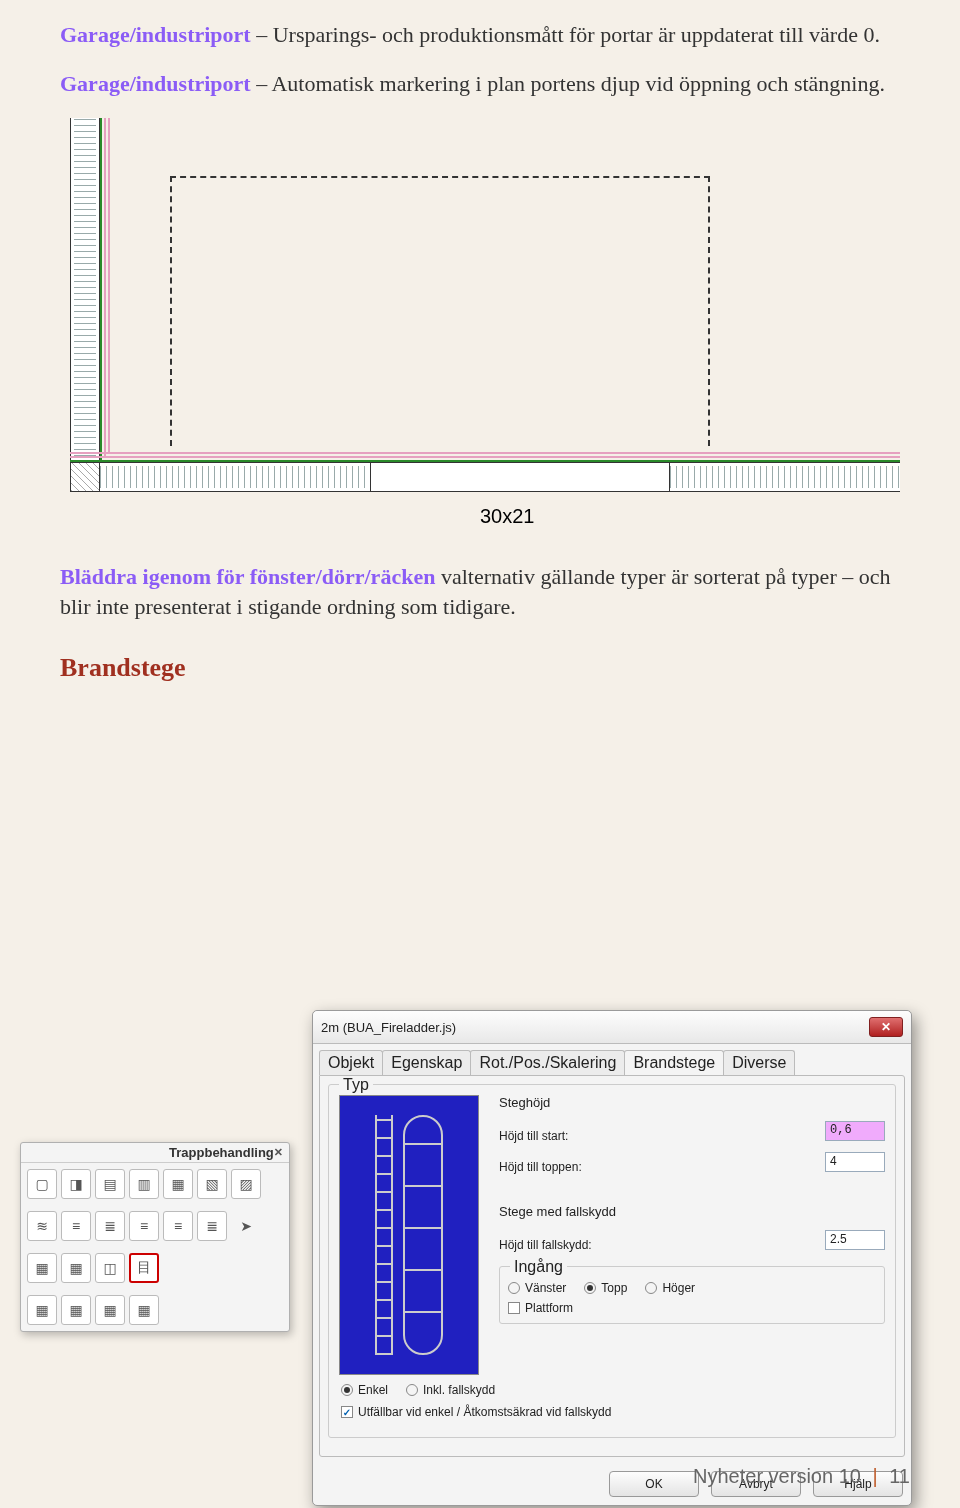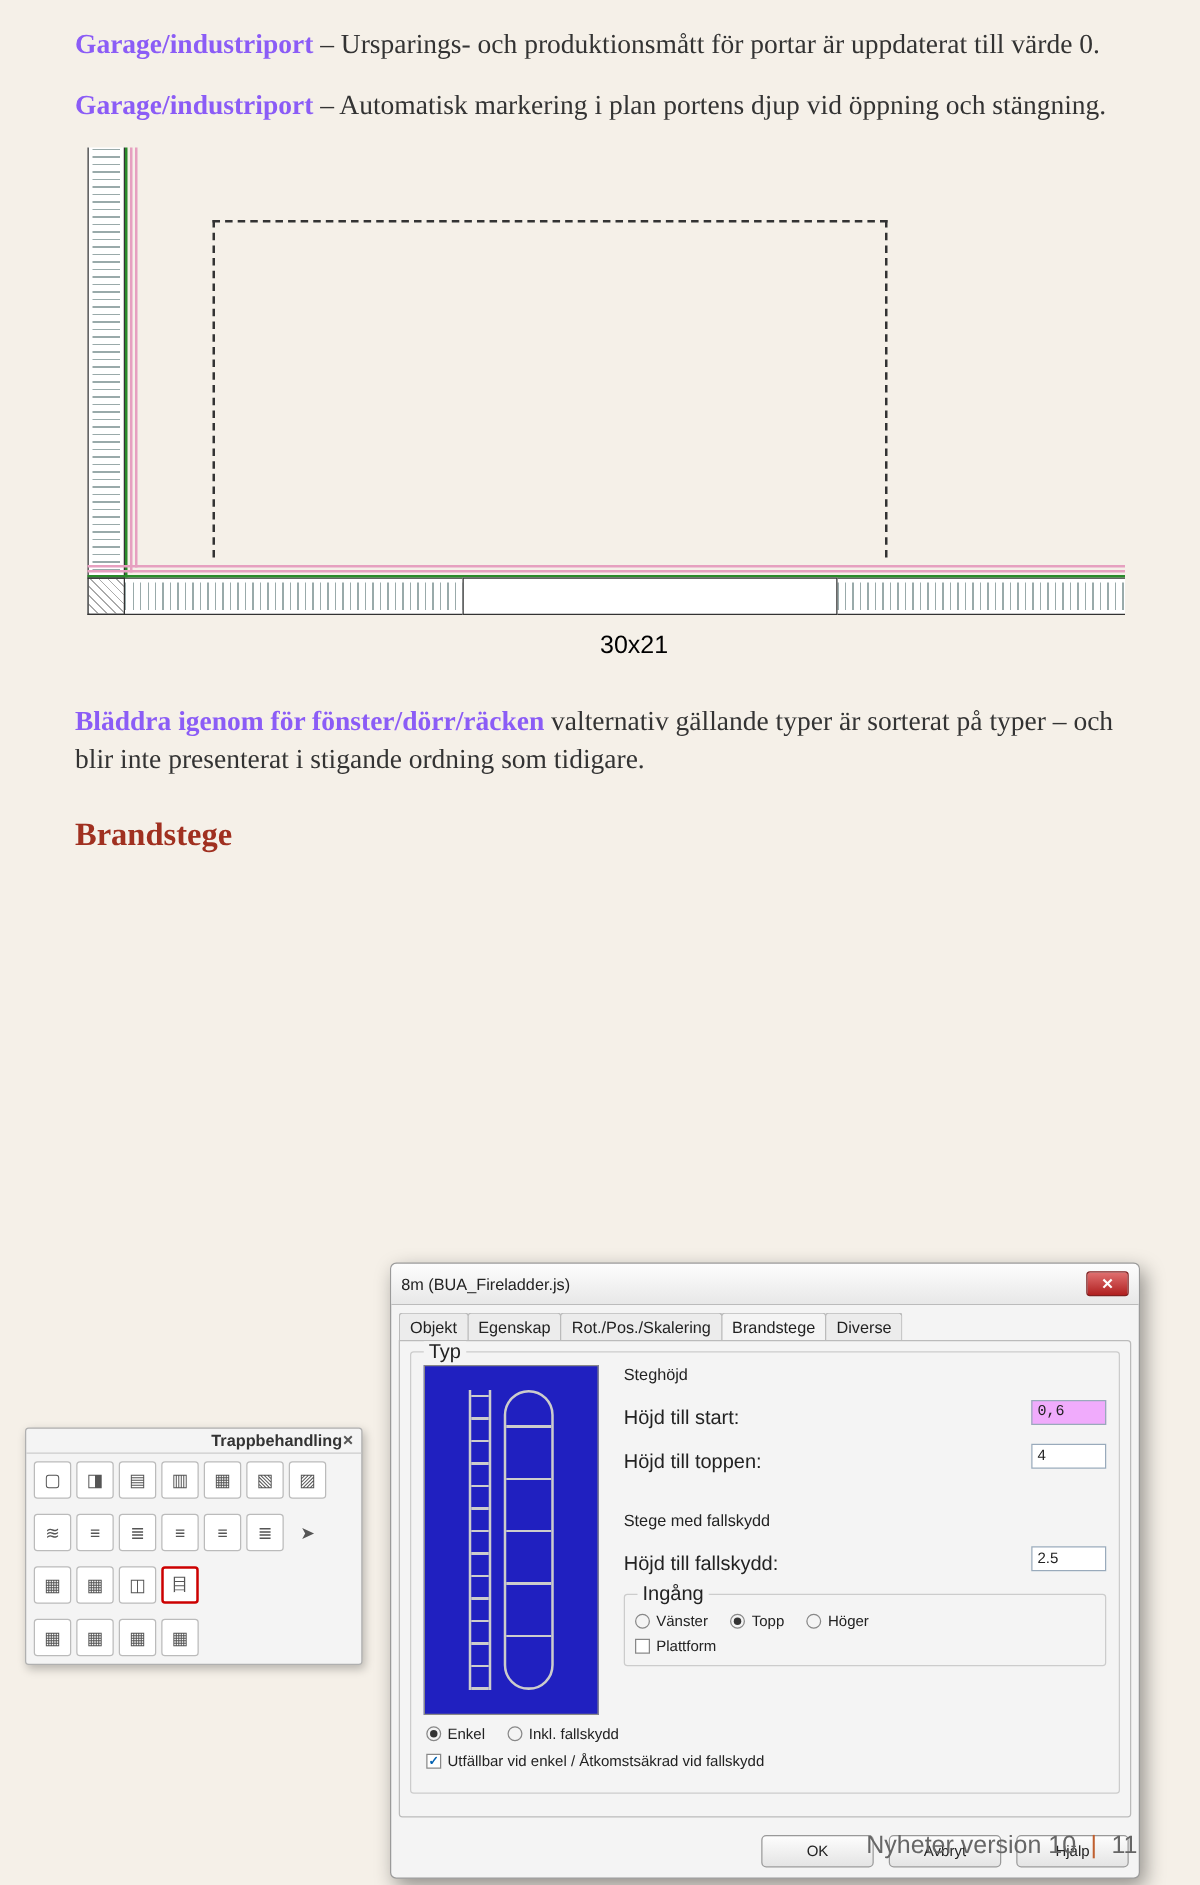--- a/index.html
+++ b/index.html
@@ -116,21 +116,21 @@
     padding:6px 8px; background: linear-gradient(#fdfdfd,#e8e8e8);
     border-bottom:1px solid #bbb; border-radius:5px 5px 0 0;
   }
   .dialog .closebtn {
     width:34px; height:20px; background:linear-gradient(#e07070,#b02020);
     border:1px solid #802020; border-radius:3px; color:#fff; font-weight:bold;
     display:flex; align-items:center; justify-content:center; font-size:12px;
   }
   .dialog .tabs { display:flex; margin:6px 6px 0 6px;}
   .dialog .tab {
-    padding:3px 8px; font-size:13px; border:1px solid #bbb; background:#ececec;
+    padding:3px 8px; font-size:16px; border:1px solid #bbb; background:#ececec;
     border-bottom:none; margin-right:-1px; border-radius:3px 3px 0 0;
   }
   .dialog .tab.active { background:#f4f4f4; position:relative; z-index:2;}
   .dialog .body {
     border:1px solid #bbb; margin:0 6px 6px 6px; padding:8px; background:#f4f4f4;
     border-radius:0 3px 3px 3px;
   }
   .dialog .group {
     border:1px solid #ccc; border-radius:3px; padding:10px 10px 10px 10px;
     position:relative; margin-bottom:10px;
@@ -152,21 +152,21 @@
     background: repeating-linear-gradient(0deg,#ccc 0 2px, transparent 2px 18px);
     margin-right:10px;
   }
   .preview .cage {
     width:40px; height:240px; border:2px solid #ccc; border-radius:20px;
     background: repeating-linear-gradient(0deg, transparent 0 40px, #ccc 40px 42px);
   }
   .fields { flex:1; padding-left:10px;}
   .fields h4 { font-size:13px; font-weight:normal; margin-bottom:8px;}
   .frow { display:flex; align-items:center; margin:6px 0;}
-  .frow label { flex:1; font-size:16px;margin-top:11px;}
+  .frow label { flex:1; font-size:12px;margin-top:11px;}
   .frow .val {
     width:60px; height:20px; border:1px solid #9ab; background:#fff;
     padding:1px 4px; font-size:12px;
   }
   .frow .val.hl { background:#f0abfc;font-family:Liberation Mono, monospace;}
   .subgroup { border:1px solid #ccc; border-radius:3px; padding:8px; position:relative; margin-top:14px;}
   .subgroup .legend { position:absolute; top:-9px; left:10px; background:#f4f4f4; padding:0 4px; font-size:12px;}
   .radiorow { display:flex; gap:18px; margin:6px 0;}
   .radio, .check { display:flex; align-items:center; gap:5px; font-size:12px;}
   .rdot { width:12px; height:12px; border:1px solid #888; border-radius:50%; display:flex; align-items:center; justify-content:center;}
@@ -252,21 +252,21 @@
   <div class="row">
     <div class="tbtn">▦</div>
     <div class="tbtn">▦</div>
     <div class="tbtn">▦</div>
     <div class="tbtn">▦</div>
   </div>
 </div>
 
 <div class="dialog">
   <div class="dlg-title">
-    <span>8m (BUA_Fireladder.js)</span>
+    <span>2m (BUA_Fireladder.js)</span>
     <div class="closebtn">✕</div>
   </div>
   <div class="tabs">
     <div class="tab">Objekt</div>
     <div class="tab">Egenskap</div>
     <div class="tab">Rot./Pos./Skalering</div>
     <div class="tab active">Brandstege</div>
     <div class="tab">Diverse</div>
   </div>
   <div class="body">

